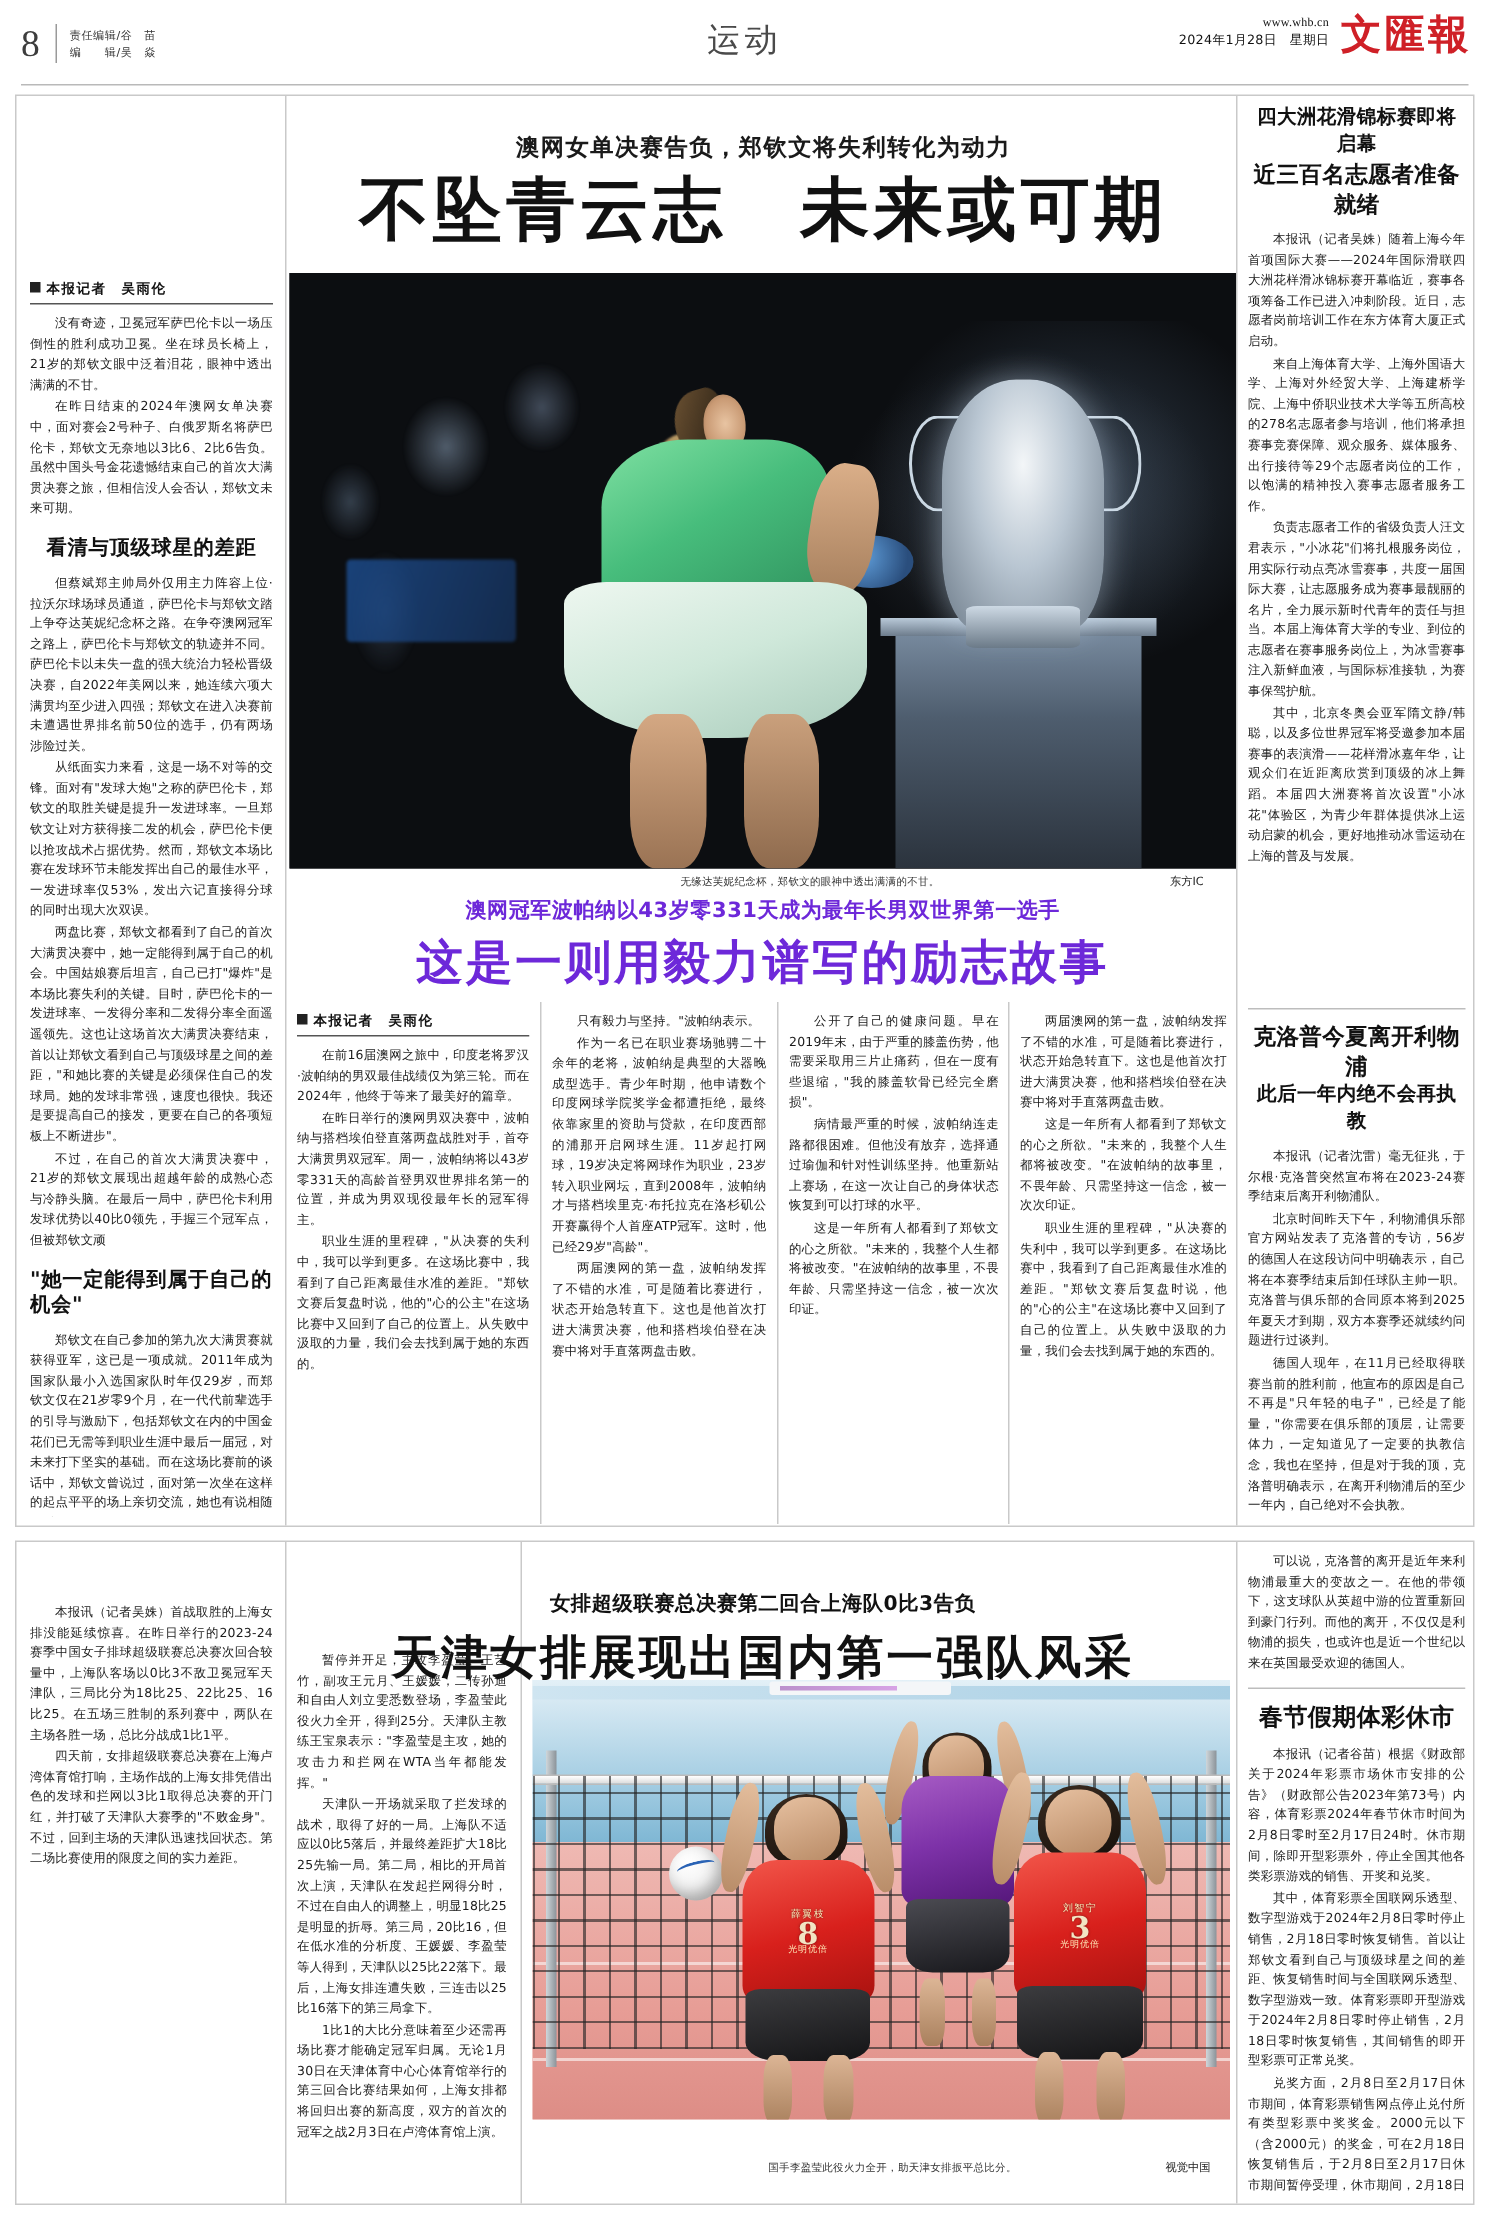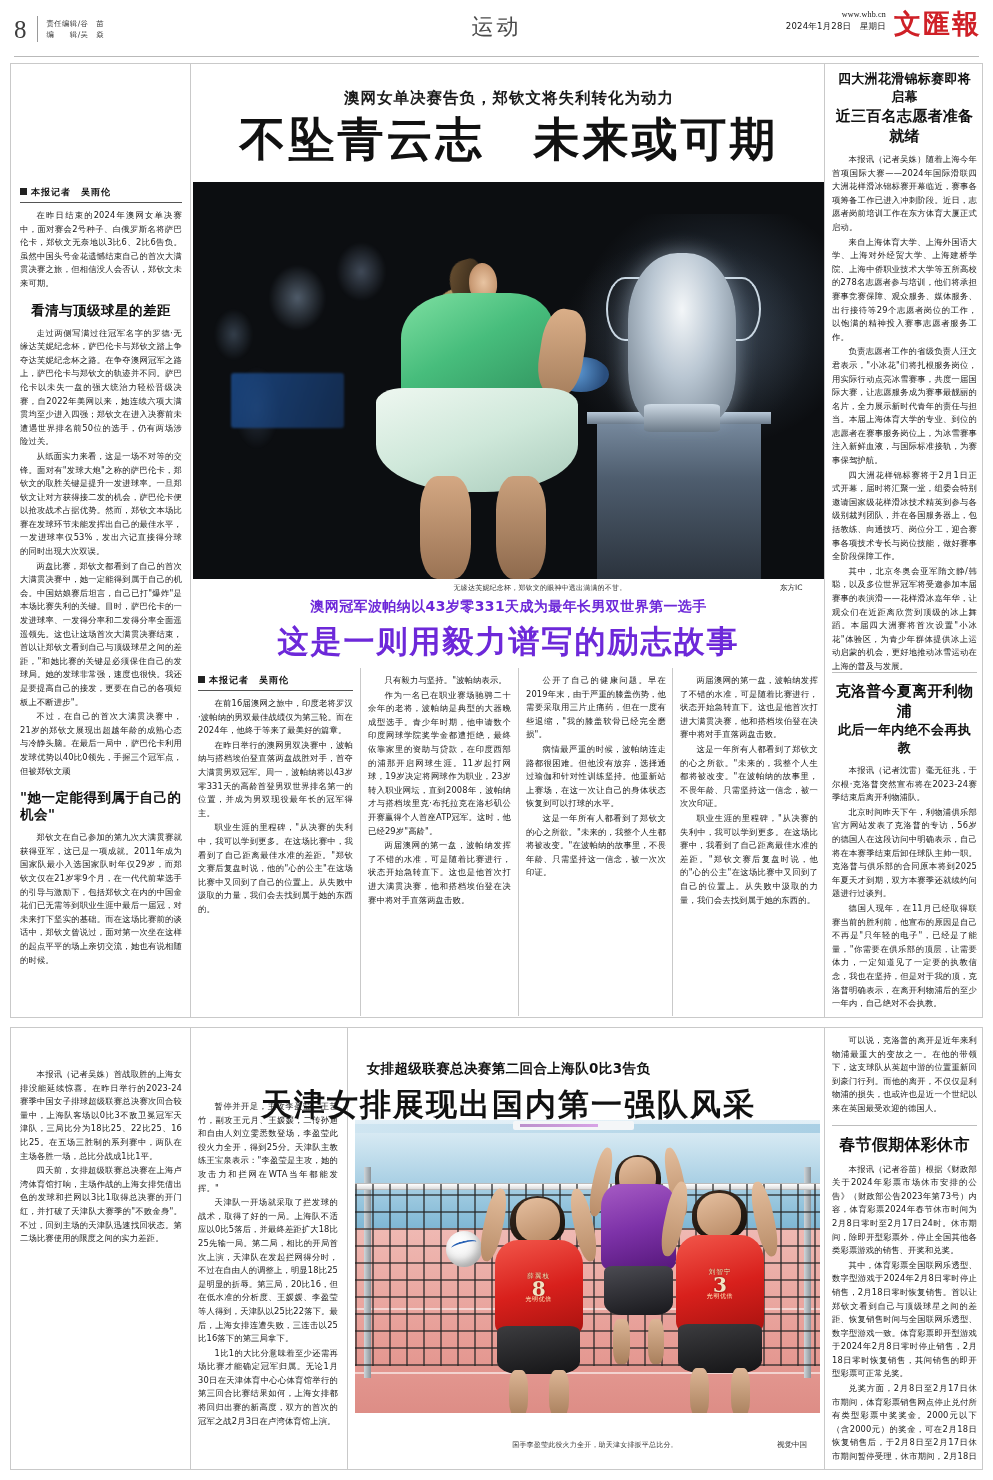--- a/index.html
+++ b/index.html
@@ -305,25 +305,26 @@
   <div class="mid-hl" style="left:193px; top:598px; width:631px;">
     <div class="mid-shoulder">澳网冠军波帕纳以43岁零331天成为最年长男双世界第一选手</div>
     <div class="mid-main">这是一则用毅力谱写的励志故事</div>
   </div>
 
   <div class="col" style="left:20px; top:186px; width:162px; height:825px; overflow:hidden;">
     <div class="byline">
       <span class="sq"></span><span>本报记者　吴雨伦</span>
     </div>
     <div class="bodytext">
+      <p>没有奇迹，卫冕冠军萨巴伦卡以一场压倒性的胜利成功卫冕。坐在球员长椅上，21岁的郑钦文眼中泛着泪花，眼神中透出满满的不甘。</p>
       <p>在昨日结束的2024年澳网女单决赛中，面对赛会2号种子、白俄罗斯名将萨巴伦卡，郑钦文无奈地以3比6、2比6告负。虽然中国头号金花遗憾结束自己的首次大满贯决赛之旅，但相信没人会否认，郑钦文未来可期。</p>
     </div>
     <div class="subhead">看清与顶级球星的差距</div>
     <div class="bodytext">
-      <p>走过两侧写满过往冠军名字的罗德·无缘达芙妮纪念杯，萨巴伦卡与郑钦文踏上争夺达芙妮纪念杯之路。在争夺澳网冠军之路上，萨巴伦卡与郑钦文的轨迹并不同。萨巴伦卡以未失一盘的强大统治力轻松晋级决赛，自2022年美网以来，她连续六项大满贯均至少进入四强；郑钦文在进入决赛前未遭遇世界排名前50位的选手，仍有两场涉险过关。</p>
+      <p>但蔡斌郑主帅局外仅用主力阵容上位·拉沃尔球场球员通道，萨巴伦卡与郑钦文踏上争夺达芙妮纪念杯之路。在争夺澳网冠军之路上，萨巴伦卡与郑钦文的轨迹并不同。萨巴伦卡以未失一盘的强大统治力轻松晋级决赛，自2022年美网以来，她连续六项大满贯均至少进入四强；郑钦文在进入决赛前未遭遇世界排名前50位的选手，仍有两场涉险过关。</p>
       <p>从纸面实力来看，这是一场不对等的交锋。面对有"发球大炮"之称的萨巴伦卡，郑钦文的取胜关键是提升一发进球率。一旦郑钦文让对方获得接二发的机会，萨巴伦卡便以抢攻战术占据优势。然而，郑钦文本场比赛在发球环节未能发挥出自己的最佳水平，一发进球率仅53%，发出六记直接得分球的同时出现大次双误。</p>
       <p>两盘比赛，郑钦文都看到了自己的首次大满贯决赛中，她一定能得到属于自己的机会。中国姑娘赛后坦言，自己已打"爆炸"是本场比赛失利的关键。目时，萨巴伦卡的一发进球率、一发得分率和二发得分率全面遥遥领先。这也让这场首次大满贯决赛结束，首以让郑钦文看到自己与顶级球星之间的差距，"和她比赛的关键是必须保住自己的发球局。她的发球非常强，速度也很快。我还是要提高自己的接发，更要在自己的各项短板上不断进步"。</p>
       <p>不过，在自己的首次大满贯决赛中，21岁的郑钦文展现出超越年龄的成熟心态与冷静头脑。在最后一局中，萨巴伦卡利用发球优势以40比0领先，手握三个冠军点，但被郑钦文顽</p>
     </div>
     <div class="subhead left">"她一定能得到属于自己的机会"</div>
     <div class="bodytext">
       <p>郑钦文在自己参加的第九次大满贯赛就获得亚军，这已是一项成就。2011年成为国家队最小入选国家队时年仅29岁，而郑钦文仅在21岁零9个月，在一代代前辈选手的引导与激励下，包括郑钦文在内的中国金花们已无需等到职业生涯中最后一届冠，对未来打下坚实的基础。而在这场比赛前的谈话中，郑钦文曾说过，面对第一次坐在这样的起点平平的场上亲切交流，她也有说相随的时候。</p>
 
     </div>
   </div>
@@ -354,21 +355,20 @@
     <p>职业生涯的里程碑，"从决赛的失利中，我可以学到更多。在这场比赛中，我看到了自己距离最佳水准的差距。"郑钦文赛后复盘时说，他的"心的公主"在这场比赛中又回到了自己的位置上。从失败中汲取的力量，我们会去找到属于她的东西的。</p>
   </div>
 
   <div class="col" style="left:832px; top:70px; width:145px; height:600px; overflow:hidden;">
     <div class="rr-hl1">四大洲花滑锦标赛即将启幕</div>
     <div class="rr-hl2">近三百名志愿者准备就绪</div>
     <div class="bodytext" style="margin-top:7px;">
       <p>本报讯（记者吴姝）随着上海今年首项国际大赛——2024年国际滑联四大洲花样滑冰锦标赛开幕临近，赛事各项筹备工作已进入冲刺阶段。近日，志愿者岗前培训工作在东方体育大厦正式启动。</p>
       <p>来自上海体育大学、上海外国语大学、上海对外经贸大学、上海建桥学院、上海中侨职业技术大学等五所高校的278名志愿者参与培训，他们将承担赛事竞赛保障、观众服务、媒体服务、出行接待等29个志愿者岗位的工作，以饱满的精神投入赛事志愿者服务工作。</p>
       <p>负责志愿者工作的省级负责人汪文君表示，"小冰花"们将扎根服务岗位，用实际行动点亮冰雪赛事，共度一届国际大赛，让志愿服务成为赛事最靓丽的名片，全力展示新时代青年的责任与担当。本届上海体育大学的专业、到位的志愿者在赛事服务岗位上，为冰雪赛事注入新鲜血液，与国际标准接轨，为赛事保驾护航。</p>
-      <p>四大洲花样锦标赛将于2月1日正式开幕，届时将汇聚一堂，组委会特别邀请国家级花样滑冰技术精英到参与各级别裁判团队，并在各国服务器上，包括教练、向通技巧、岗位分工，迎合赛事各项技术专长与岗位技能，做好赛事全阶段保障工作。</p>
       <p>其中，北京冬奥会亚军隋文静/韩聪，以及多位世界冠军将受邀参加本届赛事的表演滑——花样滑冰嘉年华，让观众们在近距离欣赏到顶级的冰上舞蹈。本届四大洲赛将首次设置"小冰花"体验区，为青少年群体提供冰上运动启蒙的机会，更好地推动冰雪运动在上海的普及与发展。</p>
     </div>
   </div>
 
   <div style="position:absolute; left:832px; top:672px; width:145px; height:1px; background:#bdbdbd;"></div>
   <div class="col" style="left:832px; top:681px; width:145px; height:330px; overflow:hidden;">
     <div class="rr-hl2">克洛普今夏离开利物浦</div>
     <div class="rr-hl1">此后一年内绝不会再执教</div>
     <div class="bodytext" style="margin-top:7px;">
       <p>本报讯（记者沈雷）毫无征兆，于尔根·克洛普突然宣布将在2023-24赛季结束后离开利物浦队。</p>

